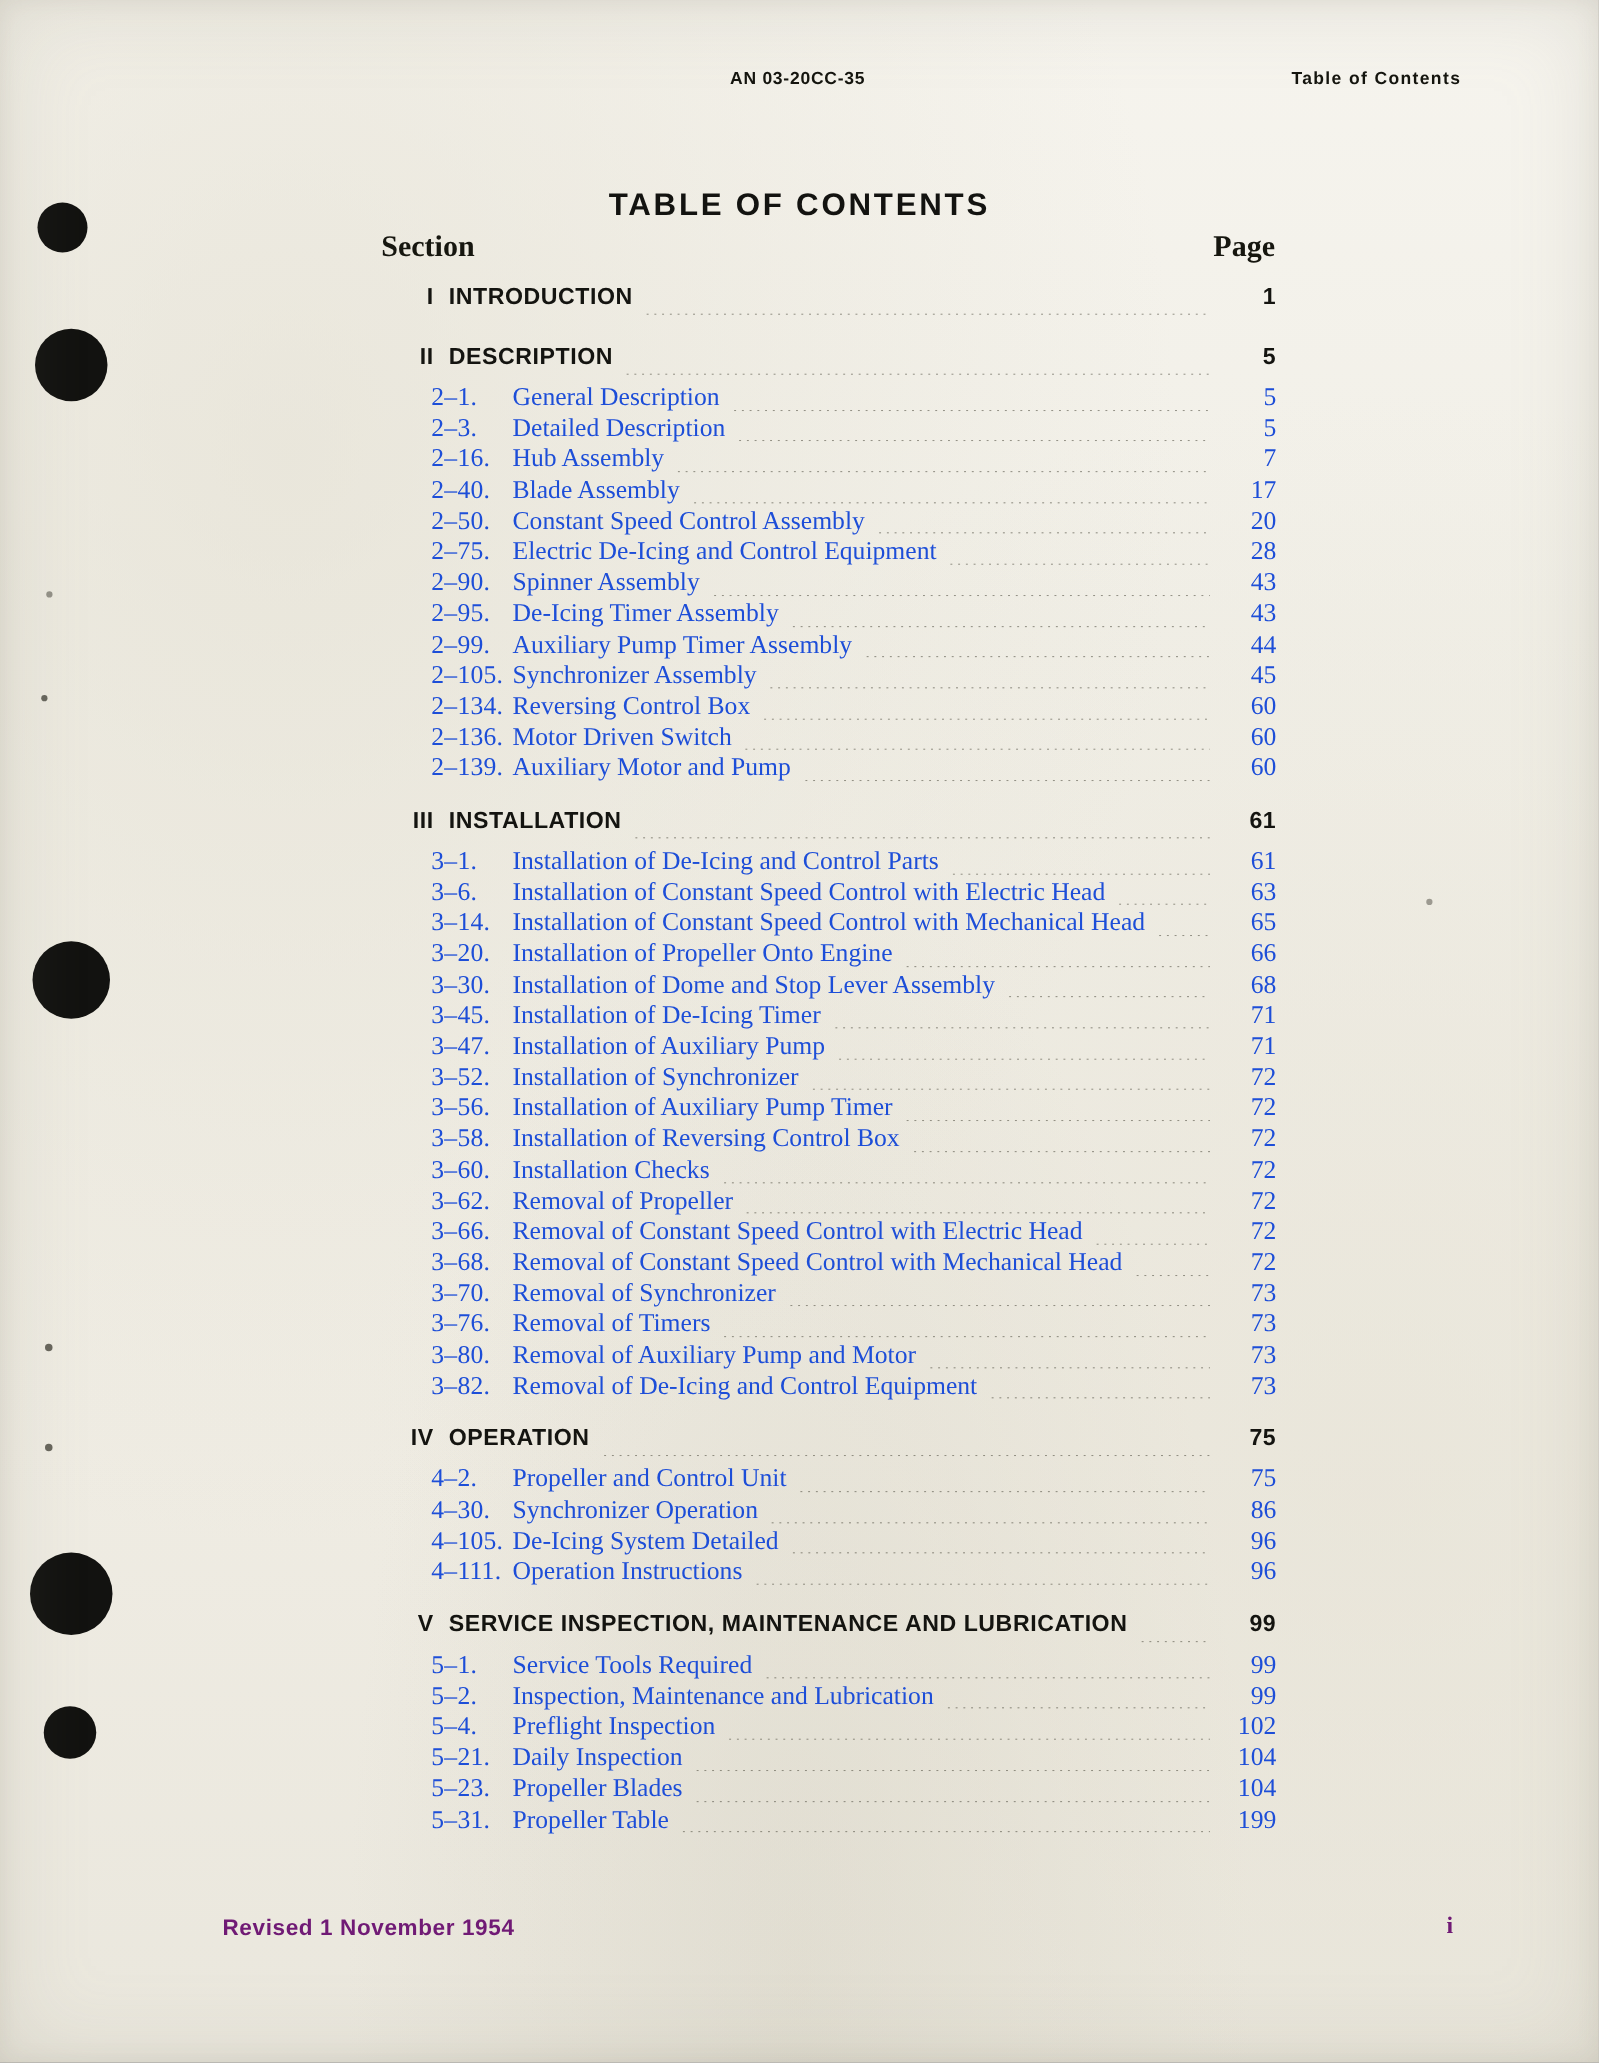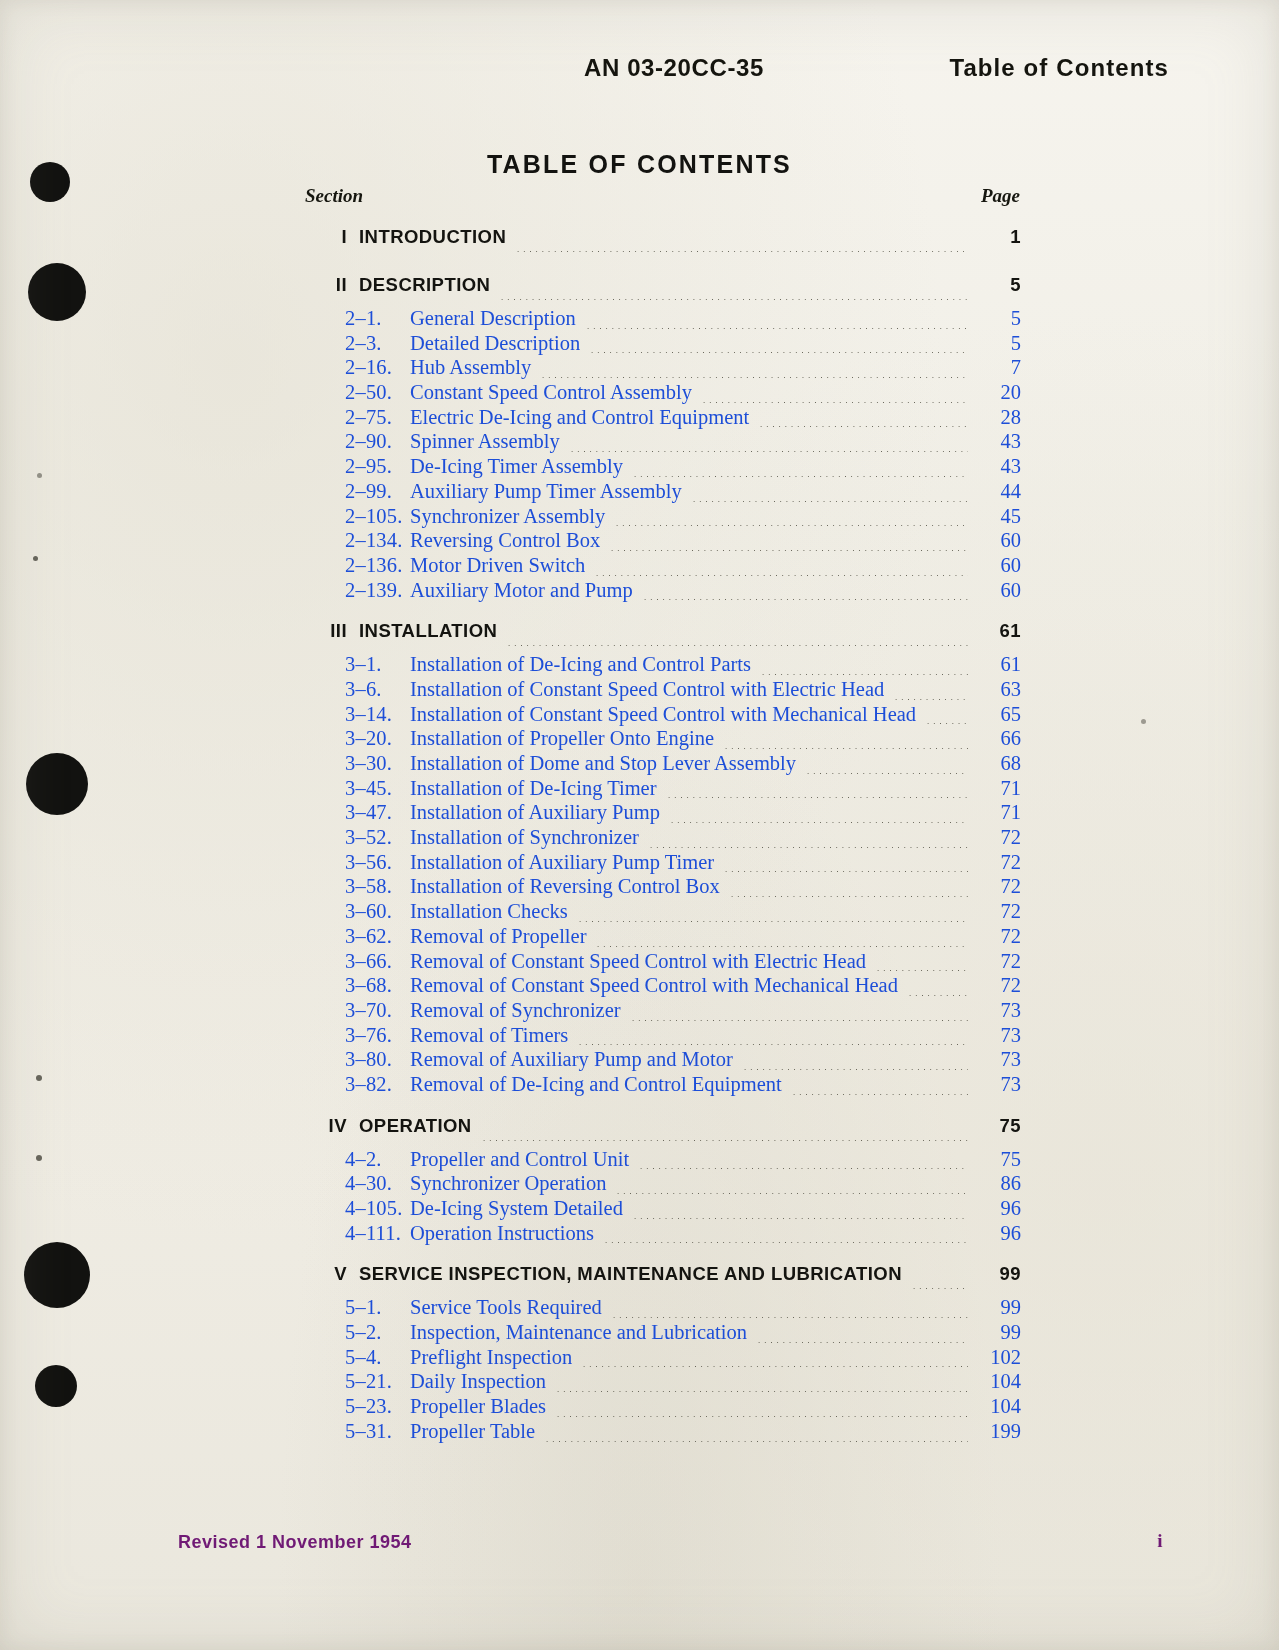--- a/index.html
+++ b/index.html
@@ -59,21 +59,21 @@
 
   
   .runhead {
     position: absolute;
     top: 54px;
     left: 180px;
     right: 110px;
     height: 26px;
     font-family: "Liberation Sans", sans-serif;
     font-weight: bold;
-    font-size: 24px;
+    font-size: 14px;
     letter-spacing: 0.6px;
     color: #15150f;
   }
   .runhead .doc-no {
     position: absolute;
     left: 404px;
     top: 0;
     white-space: nowrap;
   }
   .runhead .sect-name {
@@ -98,23 +98,22 @@
   }
   .toc-title span { display: inline-block; }
 
   .col-heads {
     position: absolute;
     top: 185px;
     left: 305px;
     width: 715px;
     height: 24px;
     font-family: "Liberation Serif", serif;
-    font-style: italic;
-    font-weight: bold;
-    font-size: 19px;
+    font-weight: bold;
+    font-size: 24px;
     color: #16160f;
   }
   .col-heads .section-head { position: absolute; left: 0; top: 0; }
   .col-heads .page-head { position: absolute; right: 0; top: 0; }
 
   .toc-body {
     position: absolute;
     top: 228px;
     left: 305px;
     width: 716px;
@@ -285,20 +284,26 @@
           <div class="leader"></div>
           <div class="pageno">5</div>
         </div>
         <div class="row entry">
           <div class="num">2–16.</div>
           <div class="label">Hub  Assembly</div>
           <div class="leader"></div>
           <div class="pageno">7</div>
         </div>
         <div class="row entry">
+          <div class="num">2–40.</div>
+          <div class="label">Blade  Assembly</div>
+          <div class="leader"></div>
+          <div class="pageno">17</div>
+        </div>
+        <div class="row entry">
           <div class="num">2–50.</div>
           <div class="label">Constant  Speed  Control  Assembly</div>
           <div class="leader"></div>
           <div class="pageno">20</div>
         </div>
         <div class="row entry">
           <div class="num">2–75.</div>
           <div class="label">Electric De-Icing and Control Equipment</div>
           <div class="leader"></div>
           <div class="pageno">28</div>

